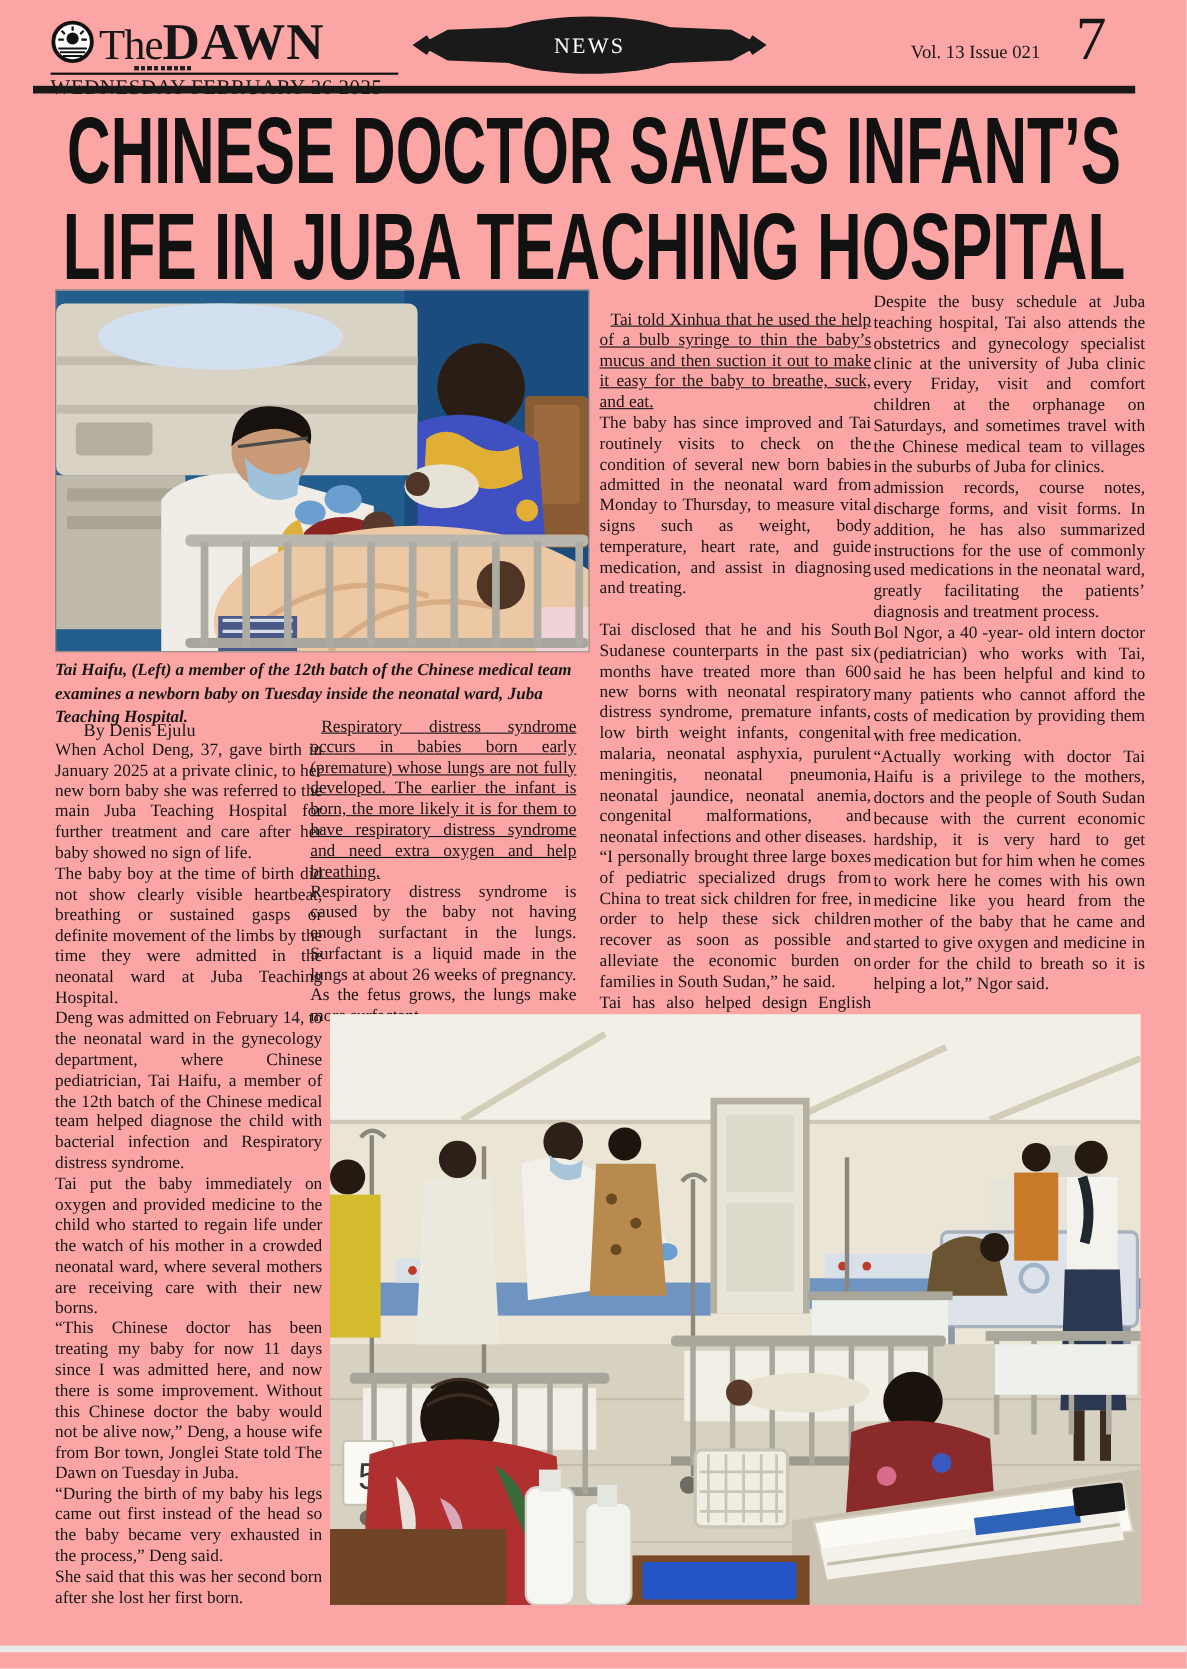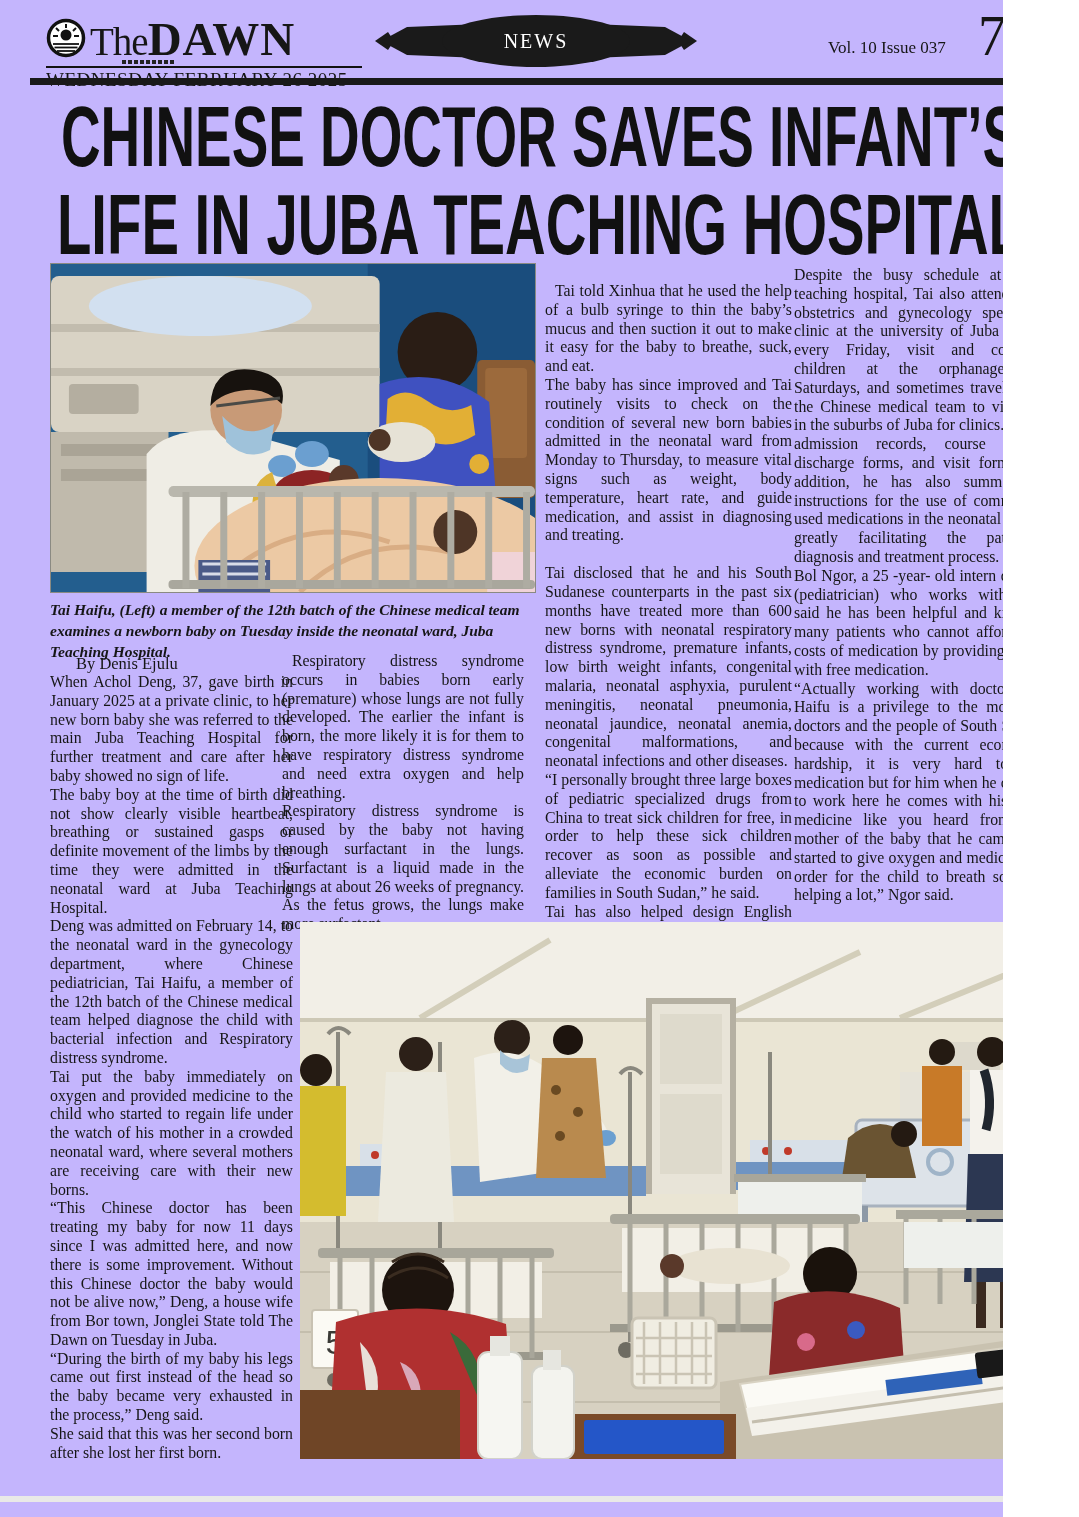--- a/index.html
+++ b/index.html
@@ -1,17 +1,17 @@
 <!DOCTYPE html>
 <html lang="en"><head>
 <meta charset="utf-8">
 <style>
   html,body{margin:0;padding:0;background:#ffffff;}
   .page{
-    position:relative;width:1003px;height:1517px;background:#c4b5fd;
+    position:relative;width:1079px;height:1517px;background:#fca5a5;
     font-family:"Liberation Serif",serif;color:#161616;overflow:hidden;
   }
   
   .masthead-emblem{position:absolute;left:46px;top:18px;width:40px;height:40px;}
   .masthead-name{position:absolute;left:90px;top:12px;white-space:nowrap;}
   .masthead-the{font-size:39px;font-weight:400;letter-spacing:-1px;}
   .masthead-dawn{font-size:47px;font-weight:700;letter-spacing:1px;}
   .masthead-tagline{position:absolute;left:122px;top:60px;width:52px;height:4px;
     background:repeating-linear-gradient(90deg,#222 0 4px,transparent 4px 6px);}
   .masthead-rule{position:absolute;left:46px;top:66px;width:316px;height:2px;background:#111;}
@@ -29,21 +29,21 @@
   .caption{position:absolute;left:50px;top:599px;width:486px;font-size:15.5px;line-height:21px;
     font-weight:700;font-style:italic;}
   .byline{position:absolute;left:52px;top:654px;font-size:16.5px;margin-left:24px;}
   
   .col{position:absolute;font-size:15.8px;line-height:18.8px;text-align:justify;hyphens:auto;}
   .col p{margin:0;}
   .col-a{left:50px;top:673px;width:243px;font-family:Liberation Serif, serif;}
   .col-b{left:282px;top:652px;width:242px;}
   .col-c{left:545px;top:282px;width:247px;}
   .col-d{left:794px;top:266px;width:247px;}
-  .indent{text-indent:10px;}
+  .indent{text-indent:10px;text-decoration:underline;}
   .gap-top{margin-top:19px !important;}
   .jlast{text-align-last:justify;}
   .scan-bar{position:absolute;left:0;top:1496px;width:1079px;height:6px;background:#e9e9e7;}
 </style>
 </head>
 <body>
 
 <div class="page">
 
   <div>
@@ -71,21 +71,21 @@
 
   <svg class="ribbon" viewBox="0 0 322 54">
     <polygon points="0,27 13,18 19,27 13,36" fill="#1a1a1a"></polygon>
     <polygon points="322,27 309,18 303,27 309,36" fill="#1a1a1a"></polygon>
     <polygon points="6,27 32,13 130,9 130,45 32,41" fill="#1a1a1a"></polygon>
     <polygon points="316,27 290,13 192,9 192,45 290,41" fill="#1a1a1a"></polygon>
     <ellipse cx="161" cy="27" rx="94" ry="26" fill="#1a1a1a"></ellipse>
     <text x="161" y="34" text-anchor="middle" font-family="Liberation Serif, serif" font-size="20" letter-spacing="2" fill="#ffffff">NEWS</text>
   </svg>
 
-  <div class="vol-issue">Vol. 10  Issue 037</div>
+  <div class="vol-issue">Vol. 13  Issue 021</div>
   <div class="page-number">7</div>
   <div class="header-rule"></div>
 
   <svg class="headline" viewBox="0 0 980 172">
     <text x="490" y="72" text-anchor="middle" textLength="958" lengthAdjust="spacingAndGlyphs" font-family="Liberation Sans, sans-serif" font-weight="bold" font-size="86" fill="#111">CHINESE DOCTOR SAVES INFANT’S</text>
     <text x="490" y="160" text-anchor="middle" textLength="966" lengthAdjust="spacingAndGlyphs" font-family="Liberation Sans, sans-serif" font-weight="bold" font-size="86" fill="#111">LIFE IN JUBA TEACHING HOSPITAL</text>
   </svg>
 
   <div class="photo-top">
     <svg viewBox="0 0 486 328" preserveAspectRatio="none">
@@ -181,21 +181,21 @@
     <p class="indent">Tai told Xinhua that he used the help of a bulb syringe to thin the baby’s mucus and then suction it out to make it easy for the baby to breathe, suck, and eat.</p>
     <p>The baby has since improved and Tai routinely visits to check on the condition of several new born babies admitted in the neonatal ward from Monday to Thursday, to measure vital signs such as weight, body temperature, heart rate, and guide medication, and assist in diagnosing and treating.</p>
     <p class="gap-top">Tai disclosed that he and his South Sudanese counterparts in the past six months have treated more than 600 new borns with neonatal respiratory distress syndrome, premature infants, low birth weight infants, congenital malaria, neonatal asphyxia, purulent meningitis, neonatal pneumonia, neonatal jaundice, neonatal anemia, congenital malformations, and neonatal infections and other diseases.</p>
     <p>“I personally brought three large boxes of pediatric specialized drugs from China to treat sick children for free, in order to help these sick children recover as soon as possible and alleviate the economic burden on families in South Sudan,” he said.</p>
     <p class="jlast">Tai has also helped design English versions of medical records such as</p>
   </div>
 
   <div class="col col-d">
     <p>Despite the busy schedule at Juba teaching hospital, Tai also attends the obstetrics and gynecology specialist clinic at the university of Juba clinic every Friday, visit and comfort children at the orphanage on Saturdays, and sometimes travel with the Chinese medical team to villages in the suburbs of Juba for clinics.</p>
     <p>admission records, course notes, discharge forms, and visit forms. In addition, he has also summarized instructions for the use of commonly used medications in the neonatal ward, greatly facilitating the patients’ diagnosis and treatment process.</p>
-    <p>Bol Ngor, a 25 -year- old intern doctor (pediatrician) who works with Tai, said he has been helpful and kind to many patients who cannot afford the costs of medication by providing them with free medication.</p>
+    <p>Bol Ngor, a 40 -year- old intern doctor (pediatrician) who works with Tai, said he has been helpful and kind to many patients who cannot afford the costs of medication by providing them with free medication.</p>
     <p>“Actually working with doctor Tai Haifu is a privilege to the mothers, doctors and the people of South Sudan because with the current economic hardship, it is very hard to get medication but for him when he comes to work here he comes with his own medicine like you heard from the mother of the baby that he came and started to give oxygen and medicine in order for the child to breath so it is helping a lot,” Ngor said.</p>
   </div>
 
   <div class="photo-bottom">
     <svg viewBox="0 0 737 537" preserveAspectRatio="none">
       <rect width="737" height="537" fill="#eae5d4"></rect>
       <rect width="737" height="100" fill="#f2efe7"></rect>
       <path d="M120 96 L250 18 M420 96 L560 30 M600 96 L737 40" stroke="#d3ceba" stroke-width="6" fill="none"></path>
       <rect y="96" width="737" height="4" fill="#cdc8b6"></rect>
 

